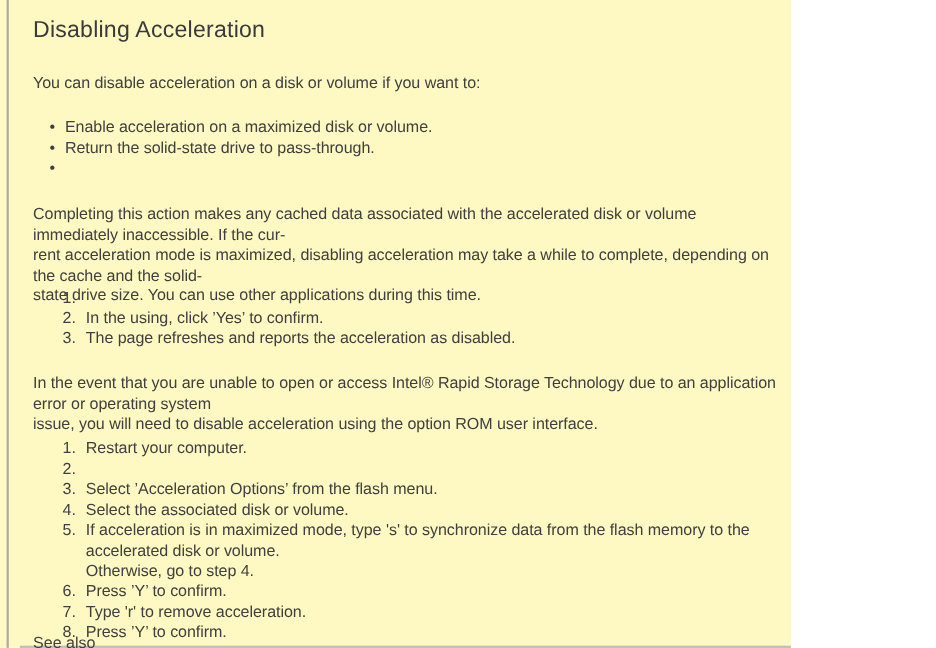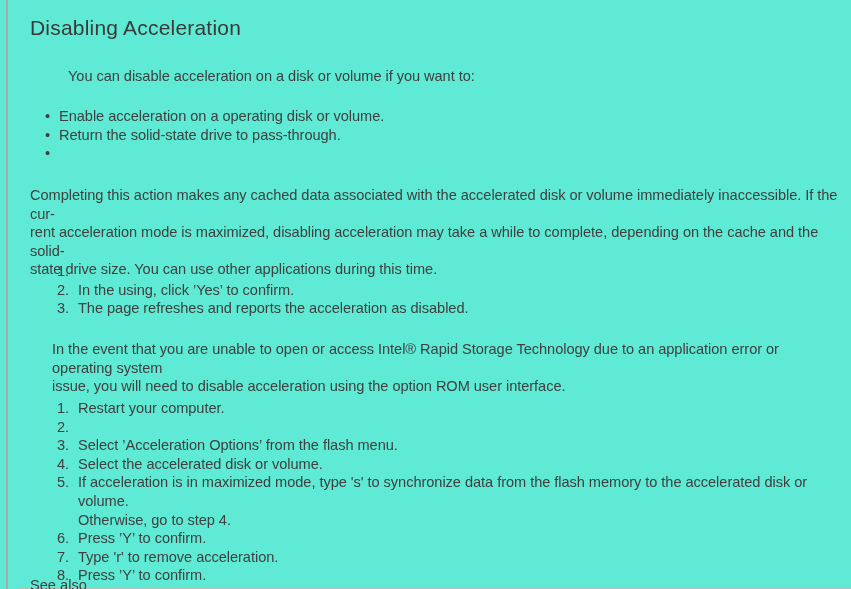--- a/index.html
+++ b/index.html
@@ -4,22 +4,22 @@
 <style>
   * { margin: 0; padding: 0; box-sizing: border-box; }
   html, body {
     width: 851px; height: 589px;
     background: #ffffff;
     overflow: hidden;
     font-family: "Liberation Sans", sans-serif;
   }
   .page {
     position: relative;
-    width: 851px; height: 589px;
-    background: #5eead4;
+    width: 719px; height: 589px;
+    background: #fef9c3;
     color: #3f3f3f;
   }
   .left-rule {
     position: absolute;
     left: 6px; top: 0; bottom: 0;
     width: 2px;
     background: #aaaaaa;
   }
   .bottom-rule {
     position: absolute;
@@ -39,23 +39,23 @@
     font-size: 14.6px;
     line-height: 18.6px;
     color: #3f3f3f;
     letter-spacing: -0.05px;
   }
   .para {
     position: absolute;
     left: 30px; right: 12px;
     white-space: pre-line;
   }
-  .p-intro  { top: 67px; margin-left: 38px; }
+  .p-intro  { top: 67px; }
   .p-cached { top: 186px; }
-  .p-event  { top: 340px; margin-left: 22px; }
+  .p-event  { top: 340px; }
   .list { position: absolute; left: 30px; right: 12px; list-style: none; }
   .ul-reasons { top: 107px; }
   .ol-app     { top: 262px; }
   .ol-rom     { top: 399px; }
   .list li { display: flex; align-items: flex-start; }
   .marker {
     flex: 0 0 auto;
     text-align: right;
   }
   .ul-reasons .marker { width: 29px; padding-right: 9px; }
@@ -77,21 +77,21 @@
   <div class="left-rule"></div>
   <div class="bottom-rule"></div>
 
   <h1 class="title">Disabling Acceleration</h1>
 
   <p class="para body-text p-intro">You can disable acceleration on a disk or volume if you want to:</p>
 
   <ul class="list body-text ul-reasons">
     <li>
       <span class="marker">•</span>
-      <span class="li-text">Enable acceleration on a operating disk or volume.</span>
+      <span class="li-text">Enable acceleration on a maximized disk or volume.</span>
     </li>
     <li>
       <span class="marker">•</span>
       <span class="li-text">Return the solid-state drive to pass-through.</span>
     </li>
     <li>
       <span class="marker">•</span>
     </li>
   </ul>
 
@@ -123,21 +123,21 @@
     </li>
     <li>
       <span class="marker">2.</span>
     </li>
     <li>
       <span class="marker">3.</span>
       <span class="li-text">Select ’Acceleration Options’ from the flash menu.</span>
     </li>
     <li>
       <span class="marker">4.</span>
-      <span class="li-text">Select the accelerated disk or volume.</span>
+      <span class="li-text">Select the associated disk or volume.</span>
     </li>
     <li>
       <span class="marker">5.</span>
       <span class="li-text">If acceleration is in maximized mode, type 's' to synchronize data from the flash memory to the accelerated disk or volume.
 Otherwise, go to step 4.</span>
     </li>
     <li>
       <span class="marker">6.</span>
       <span class="li-text">Press ’Y’ to confirm.</span>
     </li>

